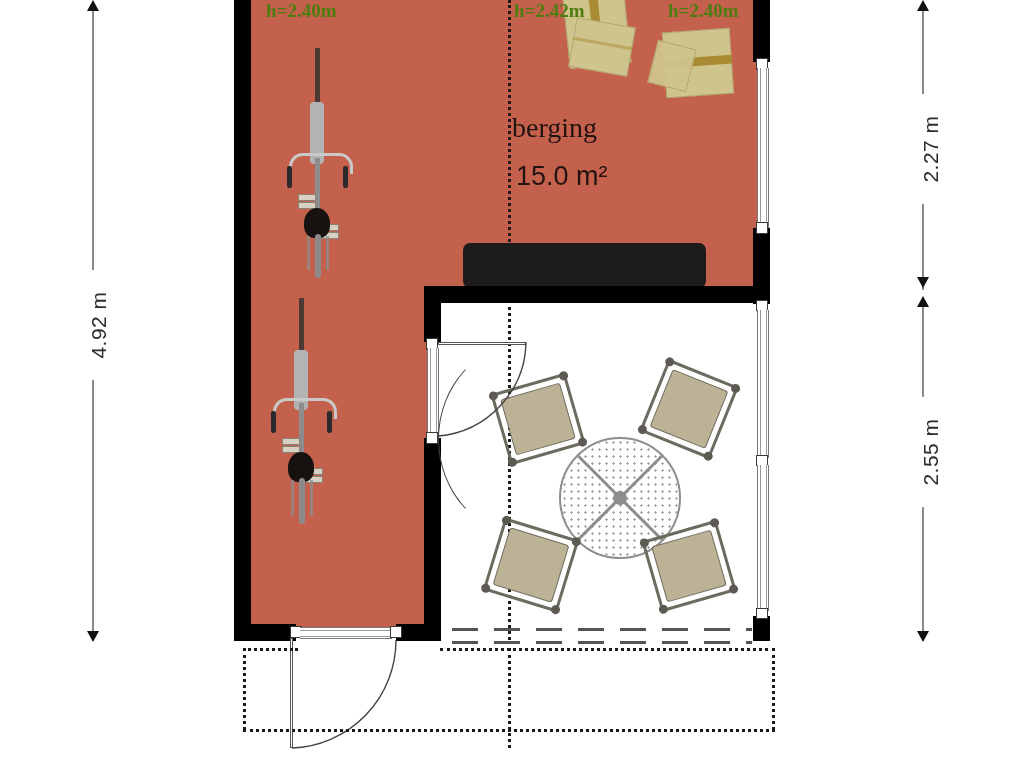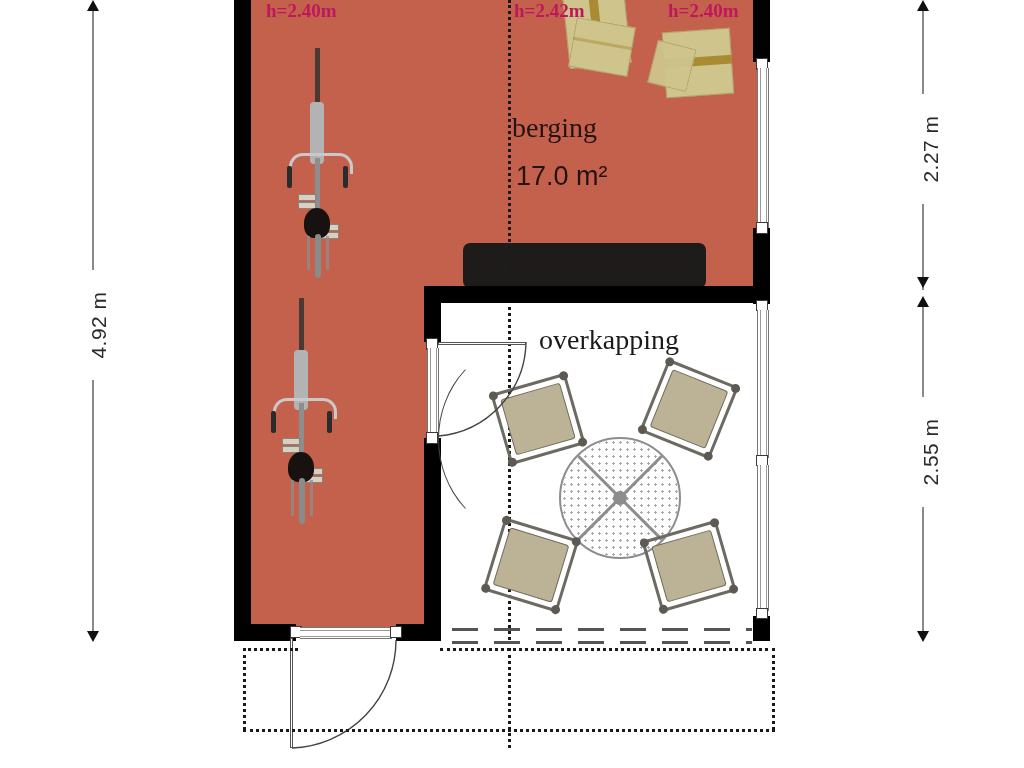--- a/index.html
+++ b/index.html
@@ -16,21 +16,21 @@
 
   
   .dimline{position:absolute;background:#8a8a8a;width:2px;}
   .arrow{position:absolute;width:0;height:0;border-left:6px solid transparent;border-right:6px solid transparent;}
   .arrow-up{border-bottom:11px solid #101010;}
   .arrow-down{border-top:11px solid #101010;}
   .dimlabel{position:absolute;color:#2b2b2b;font-family:"Liberation Sans",sans-serif;font-size:21px;letter-spacing:.5px;white-space:nowrap;
             transform-origin:center center;transform:rotate(-90deg);}
 
   
-  .h-label{position:absolute;color:#be185d;font-family:"Liberation Serif",serif;font-size:19px;font-weight:700;white-space:nowrap;}
+  .h-label{position:absolute;color:#4d7c0f;font-family:"Liberation Serif",serif;font-size:19px;font-weight:700;white-space:nowrap;}
   .room-name{position:absolute;font-family:"Liberation Serif",serif;font-size:28px;color:#231210;white-space:nowrap;}
   .room-area{position:absolute;font-family:"Liberation Sans",sans-serif;font-size:27px;color:#231210;white-space:nowrap;}
   .room-name.light{color:#1a1a1a;}
 
   
   .dotline{position:absolute;width:0;border-left:3px dotted #1a1a1a;}
 
   
   .bound{position:absolute;border-top:3px dotted #1a1a1a;height:0;}
   .bound-v{position:absolute;border-left:3px dotted #1a1a1a;width:0;}
@@ -135,22 +135,21 @@
   </div>
   <div class="box" style="left:652px;top:44px;width:40px;height:44px;transform:rotate(14deg);opacity:.95;"></div>
 
   <div class="bench" style="left:463px;top:243px;width:243px;height:45px;"></div>
 
   <div class="h-label" style="left:266px;top:0px;">h=2.40m</div>
   <div class="h-label" style="left:514px;top:0px;">h=2.42m</div>
   <div class="h-label" style="left:668px;top:0px;">h=2.40m</div>
 
   <div class="room-name" style="left:512px;top:112px;">berging</div>
-  <div class="room-area" style="left:516px;top:161px;">17.0 m²</div>
-  <div class="room-name light" style="left:539px;top:324px;">overkapping</div>
+  <div class="room-area" style="left:516px;top:161px;">15.0 m²</div>
 
   <div class="dotline" style="left:508px;top:0px;height:290px;"></div>
   <div class="dotline" style="left:508px;top:300px;height:340px;"></div>
   <div class="dotline" style="left:508px;top:648px;height:100px;"></div>
 
   <div class="tbl" style="left:559px;top:437px;width:118px;height:118px;">
     <div class="mesh"></div>
     <div class="spoke" style="transform:translateX(-50%) rotate(45deg);"></div>
     <div class="spoke" style="transform:translateX(-50%) rotate(-45deg);"></div>
     <div class="hub"></div>

